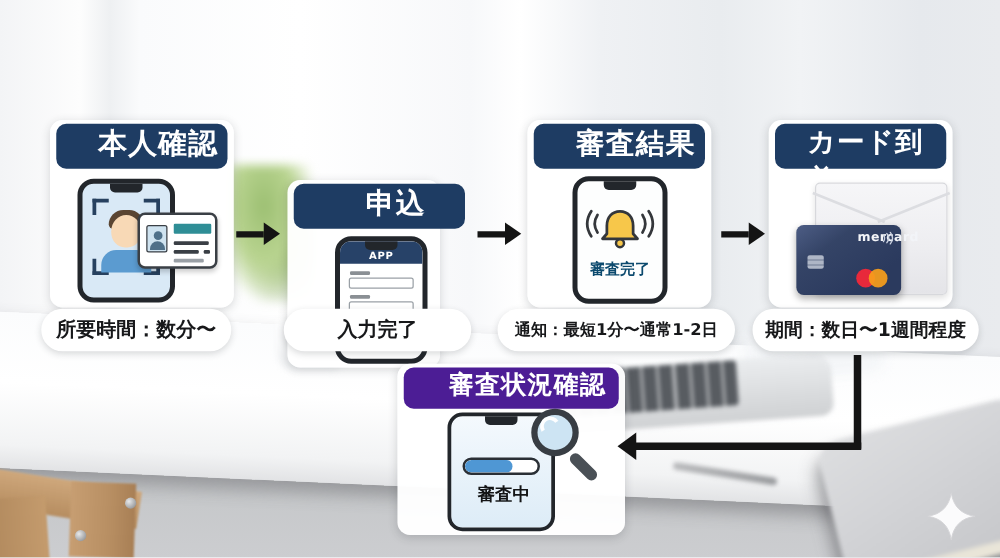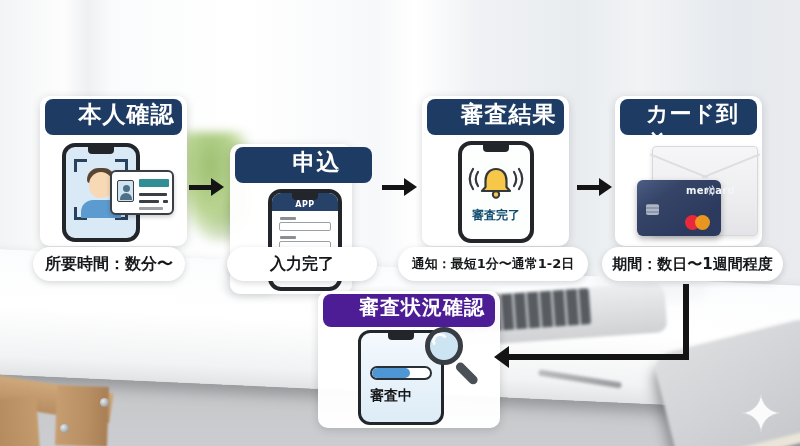--- a/index.html
+++ b/index.html
@@ -117,21 +117,21 @@
     background:repeating-linear-gradient(0deg,#aeb6c6 0 2px,#8e98ac 2px 4px); }
   .mc-red { position:absolute; right:21px; bottom:6px; width:15px; height:15px; border-radius:50%; background:#e8293b; }
   .mc-orange { position:absolute; right:11px; bottom:6px; width:15px; height:15px; border-radius:50%; background:#f79e1b; opacity:.92; }
 
   
   .p5 { left:40px; top:39px; width:86px; height:95px; border-width:3px; border-radius:12px;
     background:linear-gradient(180deg,#f4f9fd 0%, #ddecf7 100%); }
   .progress-track { position:absolute; left:9px; top:33px; width:62px; height:14px;
     border:2px solid #2a2f35; border-radius:8px; background:#ffffff; overflow:hidden; }
   .progress-fill { height:100%; width:65%; background:#4f97d4; border-radius:6px; }
-  .p5-text { position:absolute; left:0; width:60px; top:54px; text-align:center;
+  .p5-text { position:absolute; left:12px; width:60px; top:54px; text-align:center;
     font-size:14px; font-weight:800; color:#141516; }
   .magnifier { position:absolute; left:64px; top:-6px; width:46px; height:46px; z-index:3; }
   .lens { position:absolute; left:0; top:0; width:38px; height:38px; border-radius:50%;
     border:5px solid #383d43; background:#cde4f3; }
   .lens-shine { position:absolute; left:7px; top:6px; width:16px; height:16px; border-radius:50%;
     border:3px solid rgba(255,255,255,.95); border-right-color:transparent; border-bottom-color:transparent;
     transform:rotate(12deg); }
   .handle { position:absolute; left:32px; top:34px; width:27px; height:9px; background:#4a5056;
     border-radius:5px; transform:rotate(45deg); transform-origin:2px 4px; }
 

